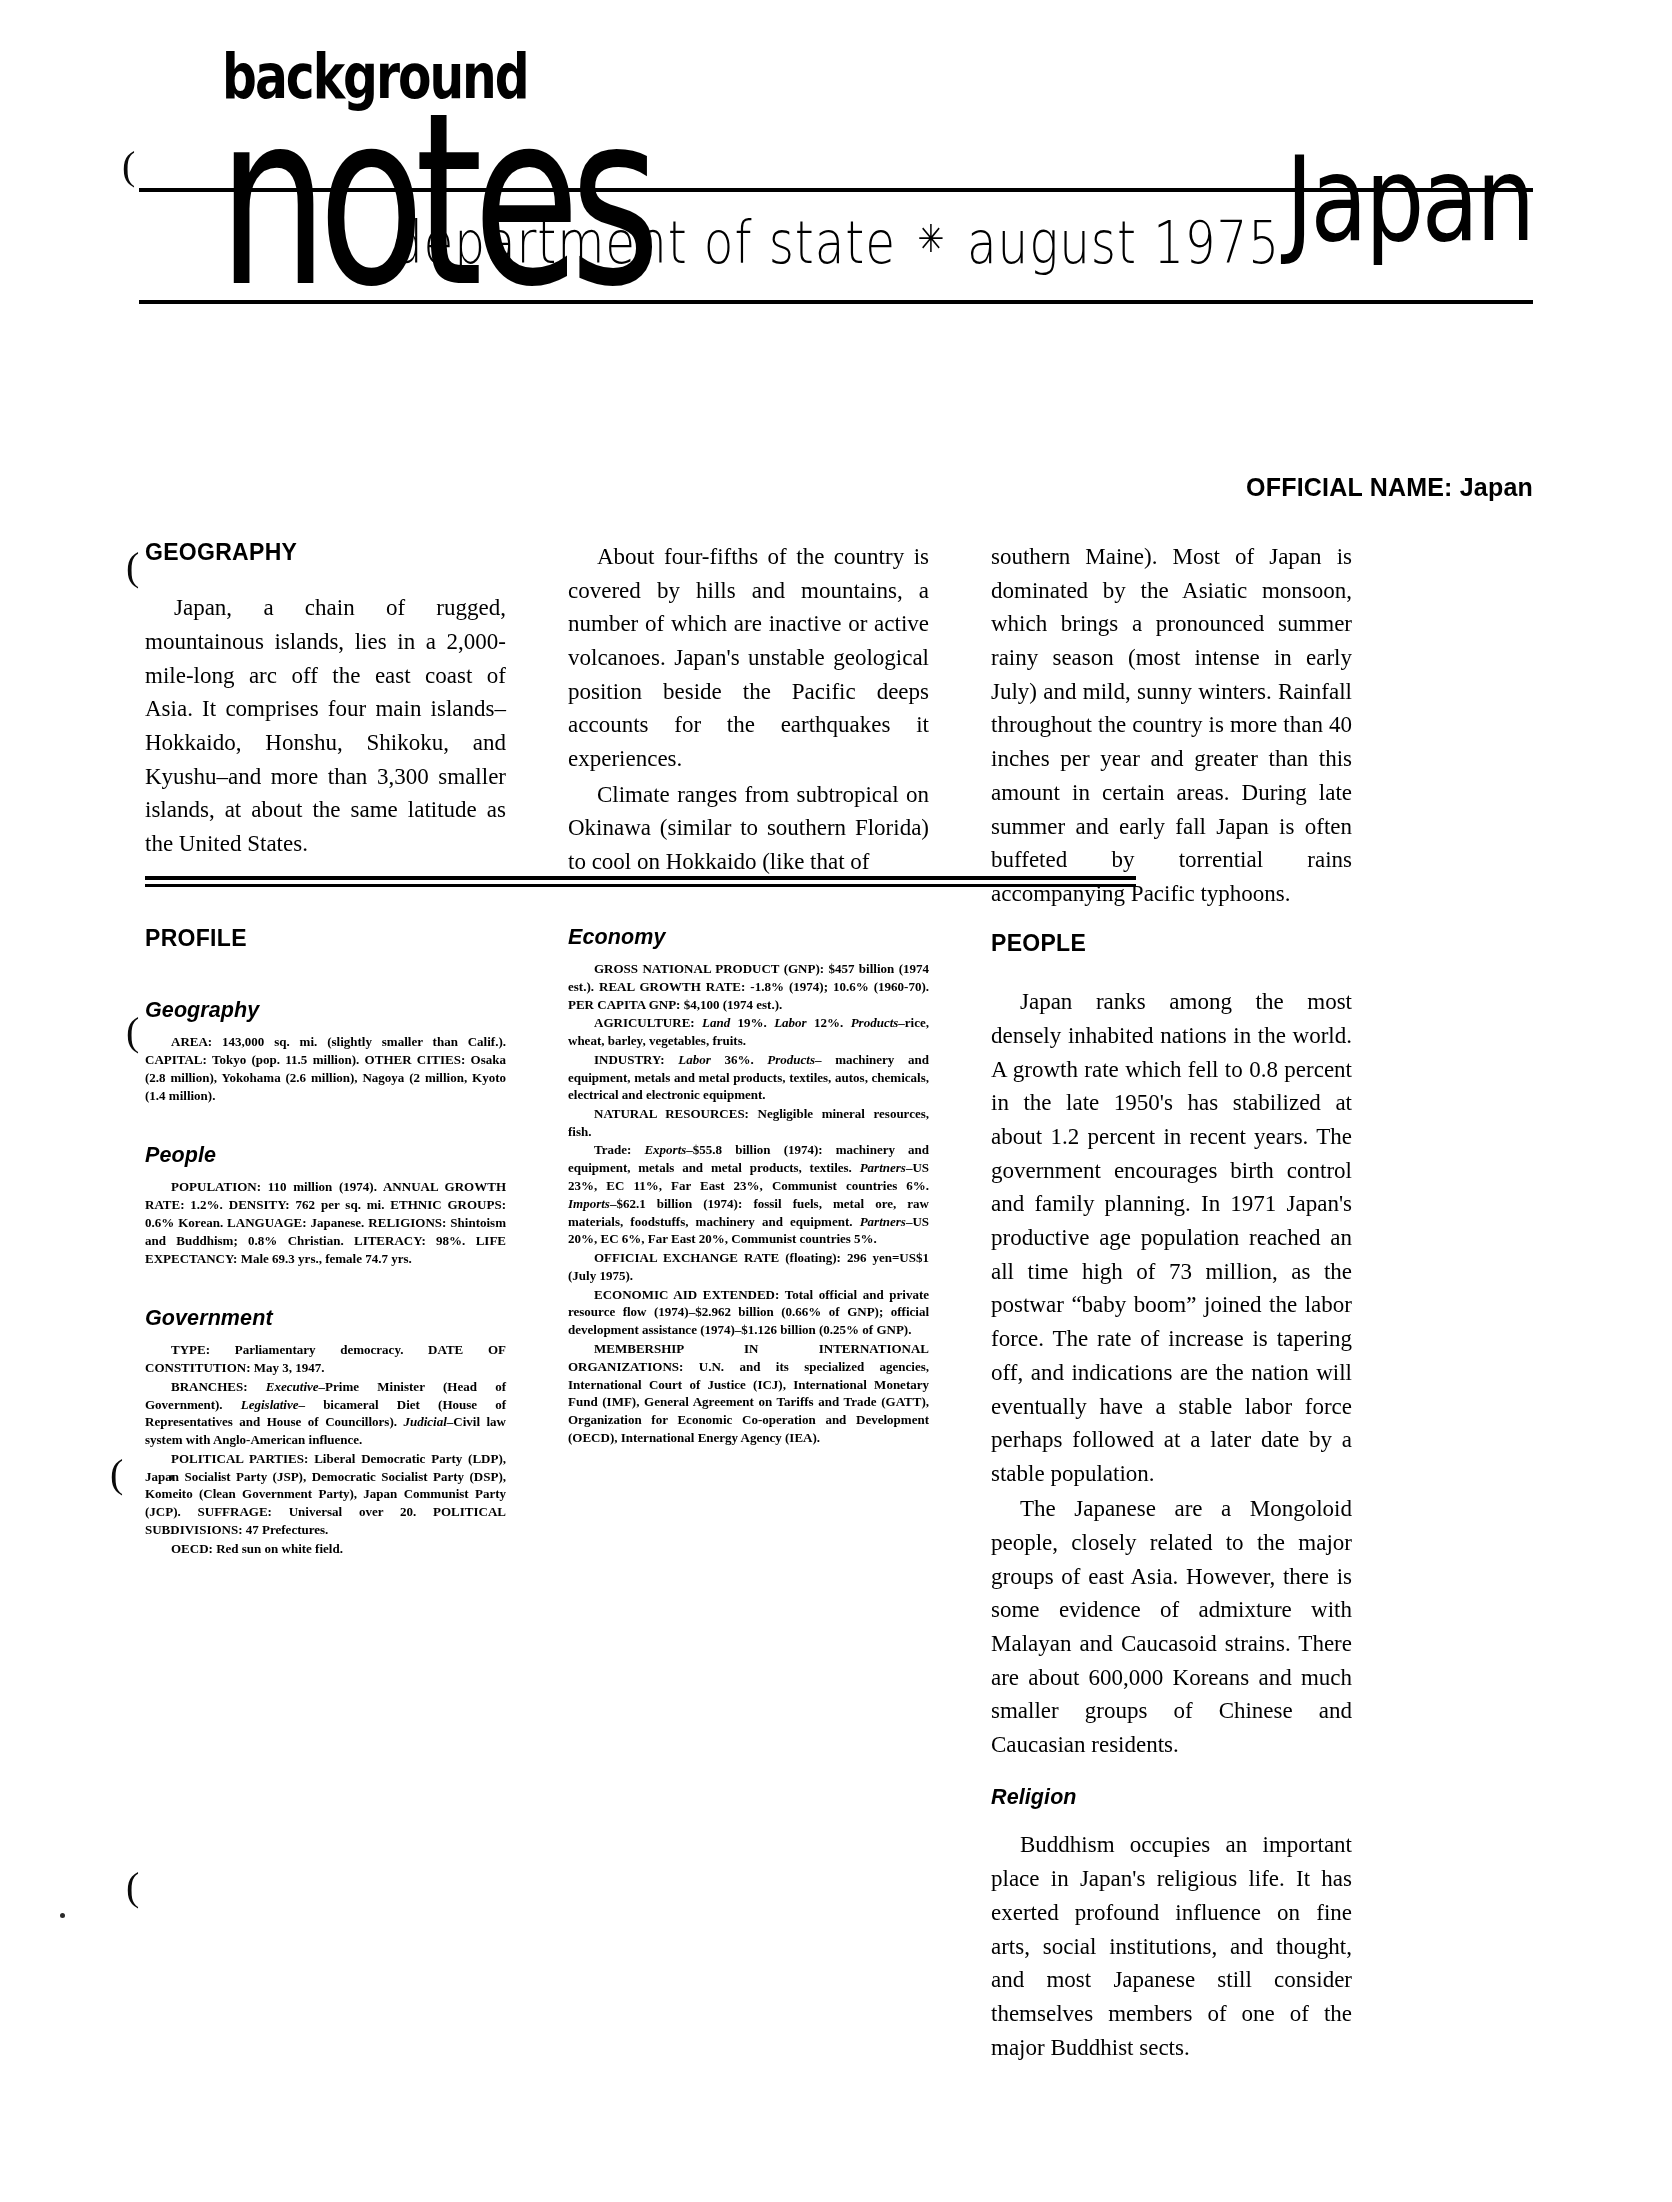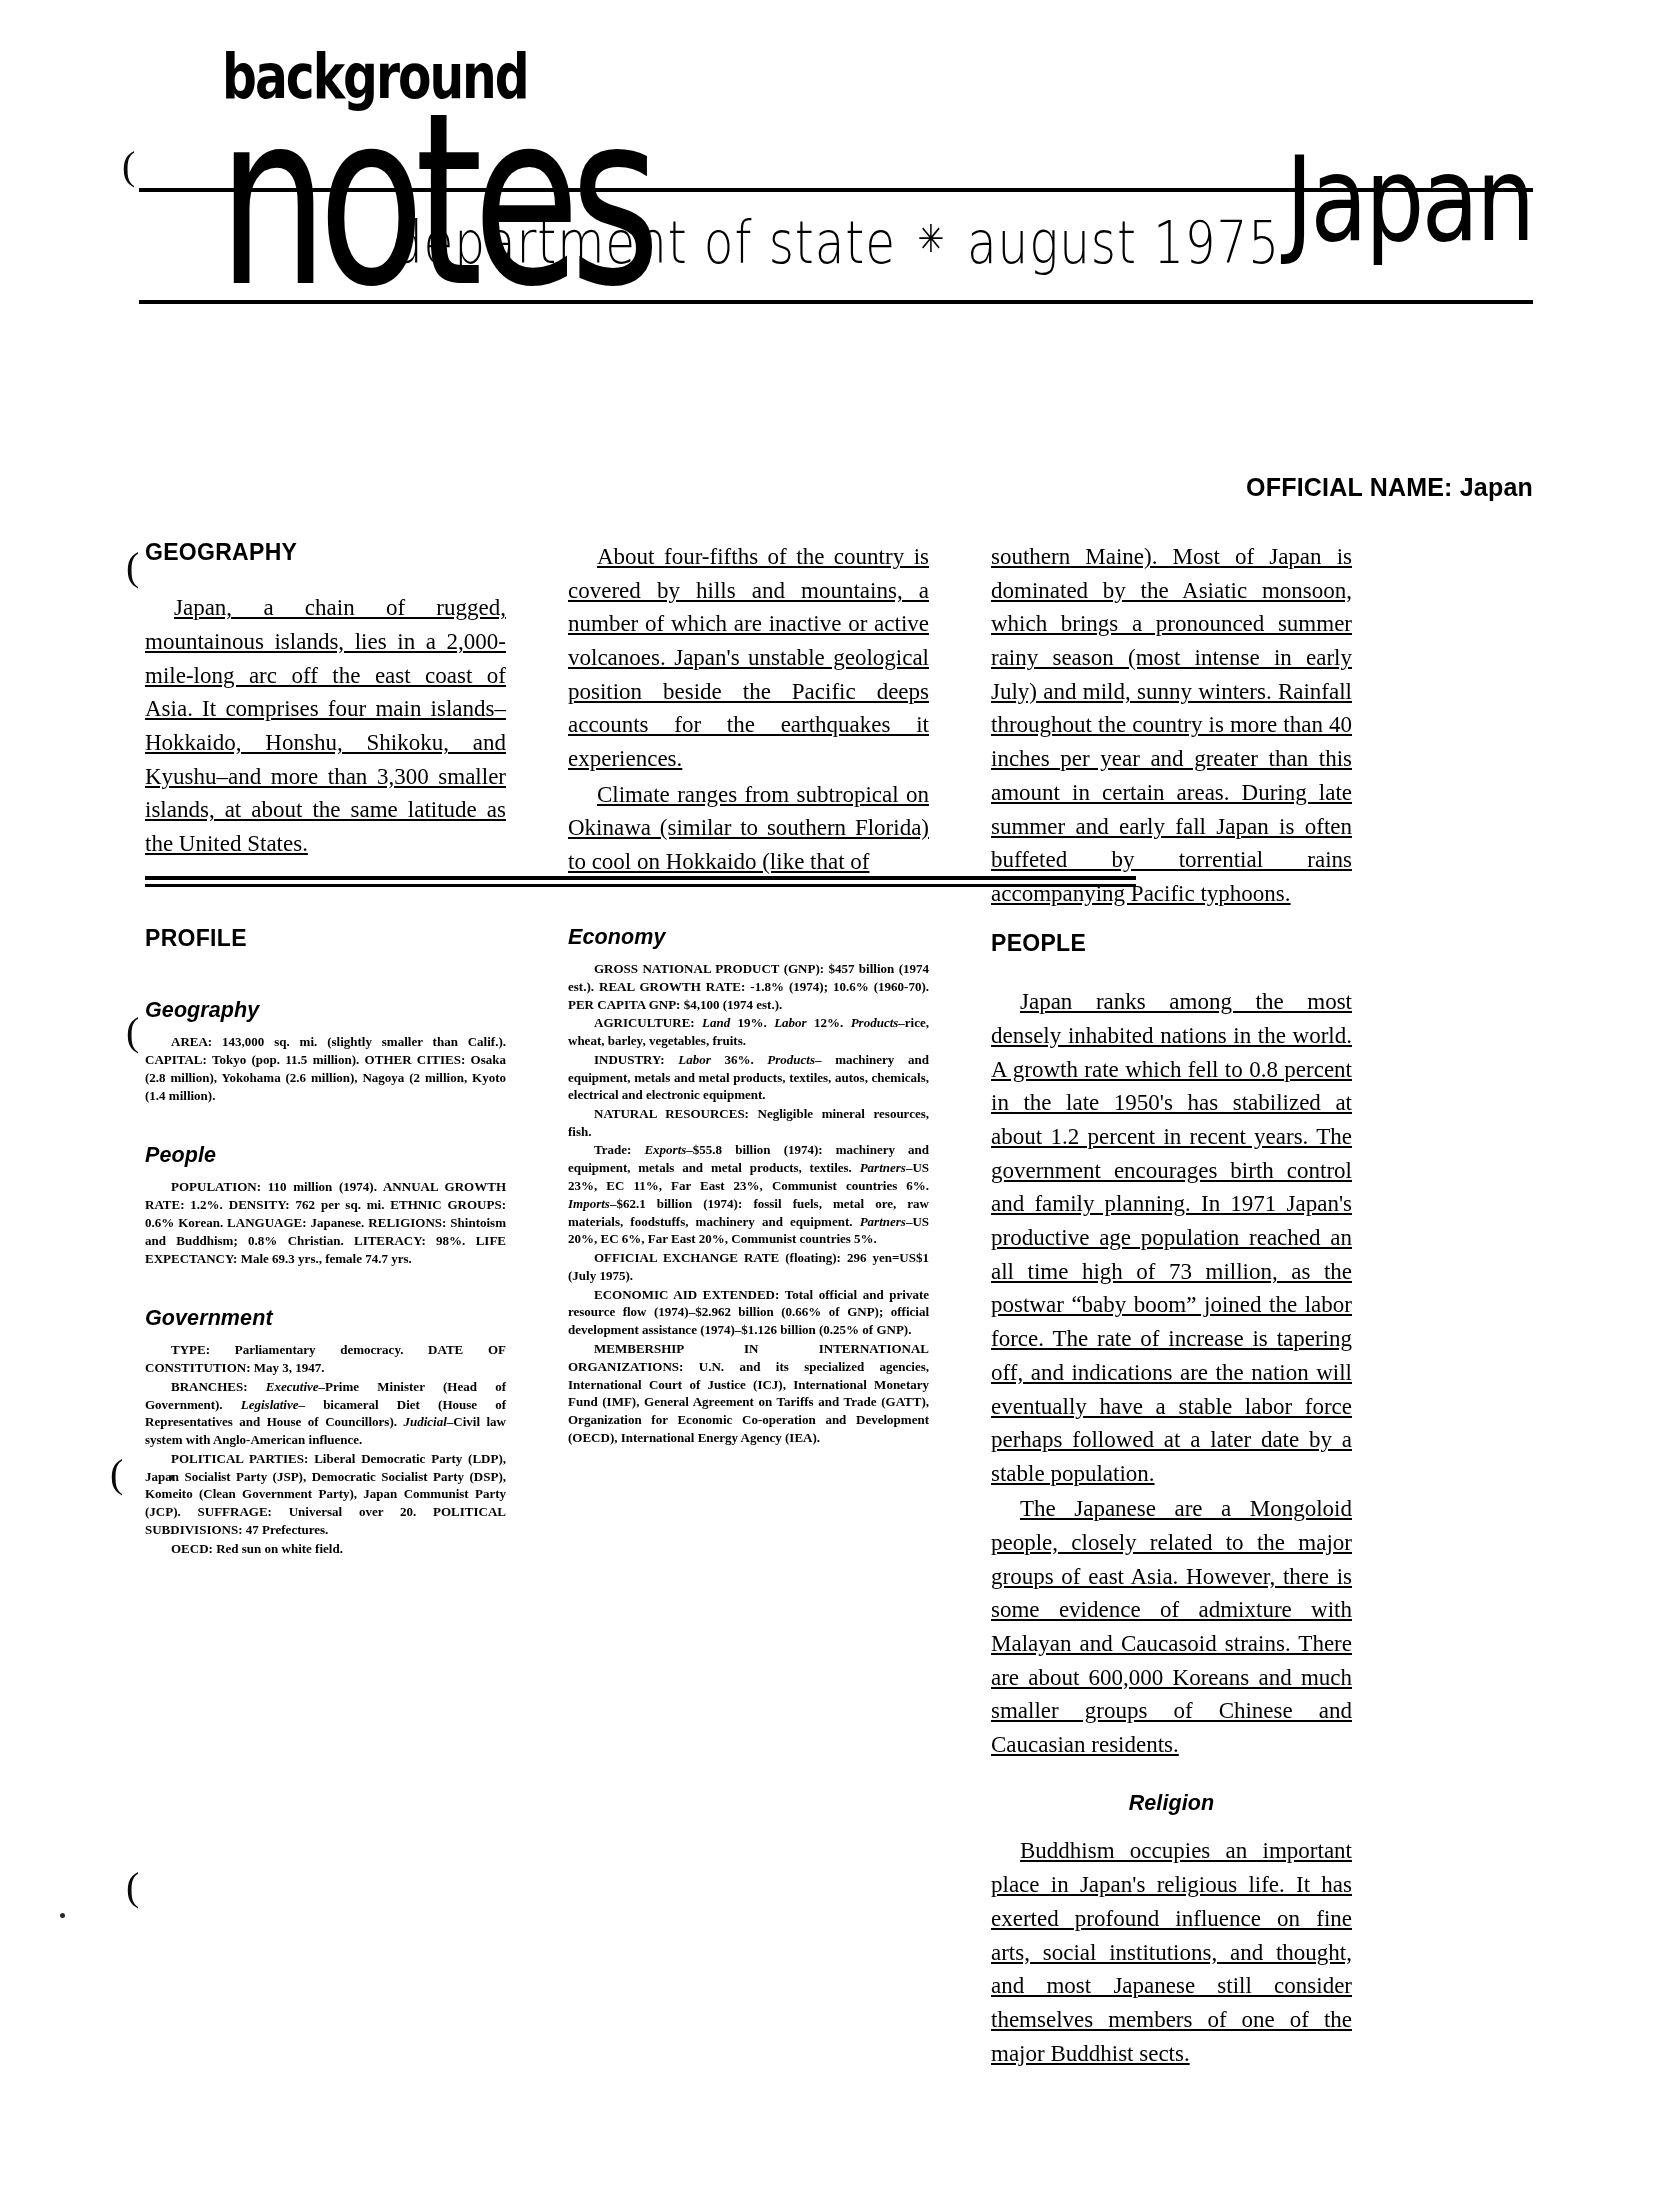--- a/index.html
+++ b/index.html
@@ -170,21 +170,20 @@
   
   p.body-reg {
     font-family: "Liberation Serif", serif;
     font-weight: 400;
     font-size: 23px;
     line-height: 1.465;
     text-align: justify;
     text-indent: 29px;
     margin: 0 0 1.7px 0;
     hyphens: none;
-    text-decoration: underline;
   }
   p.body-bold {
     font-family: "Liberation Serif", serif;
     font-weight: 700;
     font-size: 13px;
     line-height: 1.37;
     text-align: justify;
     text-indent: 26px;
     margin: 0 0 0.9px 0;
     hyphens: none;
@@ -288,18 +287,18 @@
     <p class="body-bold">OFFICIAL EXCHANGE RATE (floating): 296 yen=US$1 (July 1975).</p>
     <p class="body-bold">ECONOMIC AID EXTENDED: Total official and private resource flow (1974)–$2.962 billion (0.66% of GNP); official development assistance (1974)–$1.126 billion (0.25% of GNP).</p>
     <p class="body-bold">MEMBERSHIP IN INTERNATIONAL ORGANIZATIONS: U.N. and its specialized agencies, International Court of Justice (ICJ), International Monetary Fund (IMF), General Agreement on Tariffs and Trade (GATT), Organization for Economic Co-operation and Development (OECD), International Energy Agency (IEA).</p>
   </div>
 
   <div class="col col-3 lower-block-3">
     <h2 class="section-head" style="margin-bottom:29px;">PEOPLE</h2>
     <p class="body-reg">Japan ranks among the most densely inhabited nations in the world. A growth rate which fell to 0.8 percent in the late 1950's has stabilized at about 1.2 percent in recent years. The government encourages birth control and family planning. In 1971 Japan's productive age population reached an all time high of 73 million, as the postwar “baby boom” joined the labor force. The rate of increase is tapering off, and indications are the nation will eventually have a stable labor force perhaps followed at a later date by a stable population.</p>
     <p class="body-reg">The Japanese are a Mongoloid people, closely related to the major groups of east Asia. However, there is some evidence of admixture with Malayan and Caucasoid strains. There are about 600,000 Koreans and much smaller groups of Chinese and Caucasian residents.</p>
 
-    <h3 class="sub-head" style="margin-top:30px; margin-bottom:19px;text-align:center;">Religion</h3>
+    <h3 class="sub-head" style="margin-top:24px; margin-bottom:19px;">Religion</h3>
     <p class="body-reg">Buddhism occupies an important place in Japan's religious life. It has exerted profound influence on fine arts, social institutions, and thought, and most Japanese still consider themselves members of one of the major Buddhist sects.</p>
   </div>
 
 </div>
 
 
 </body></html>

